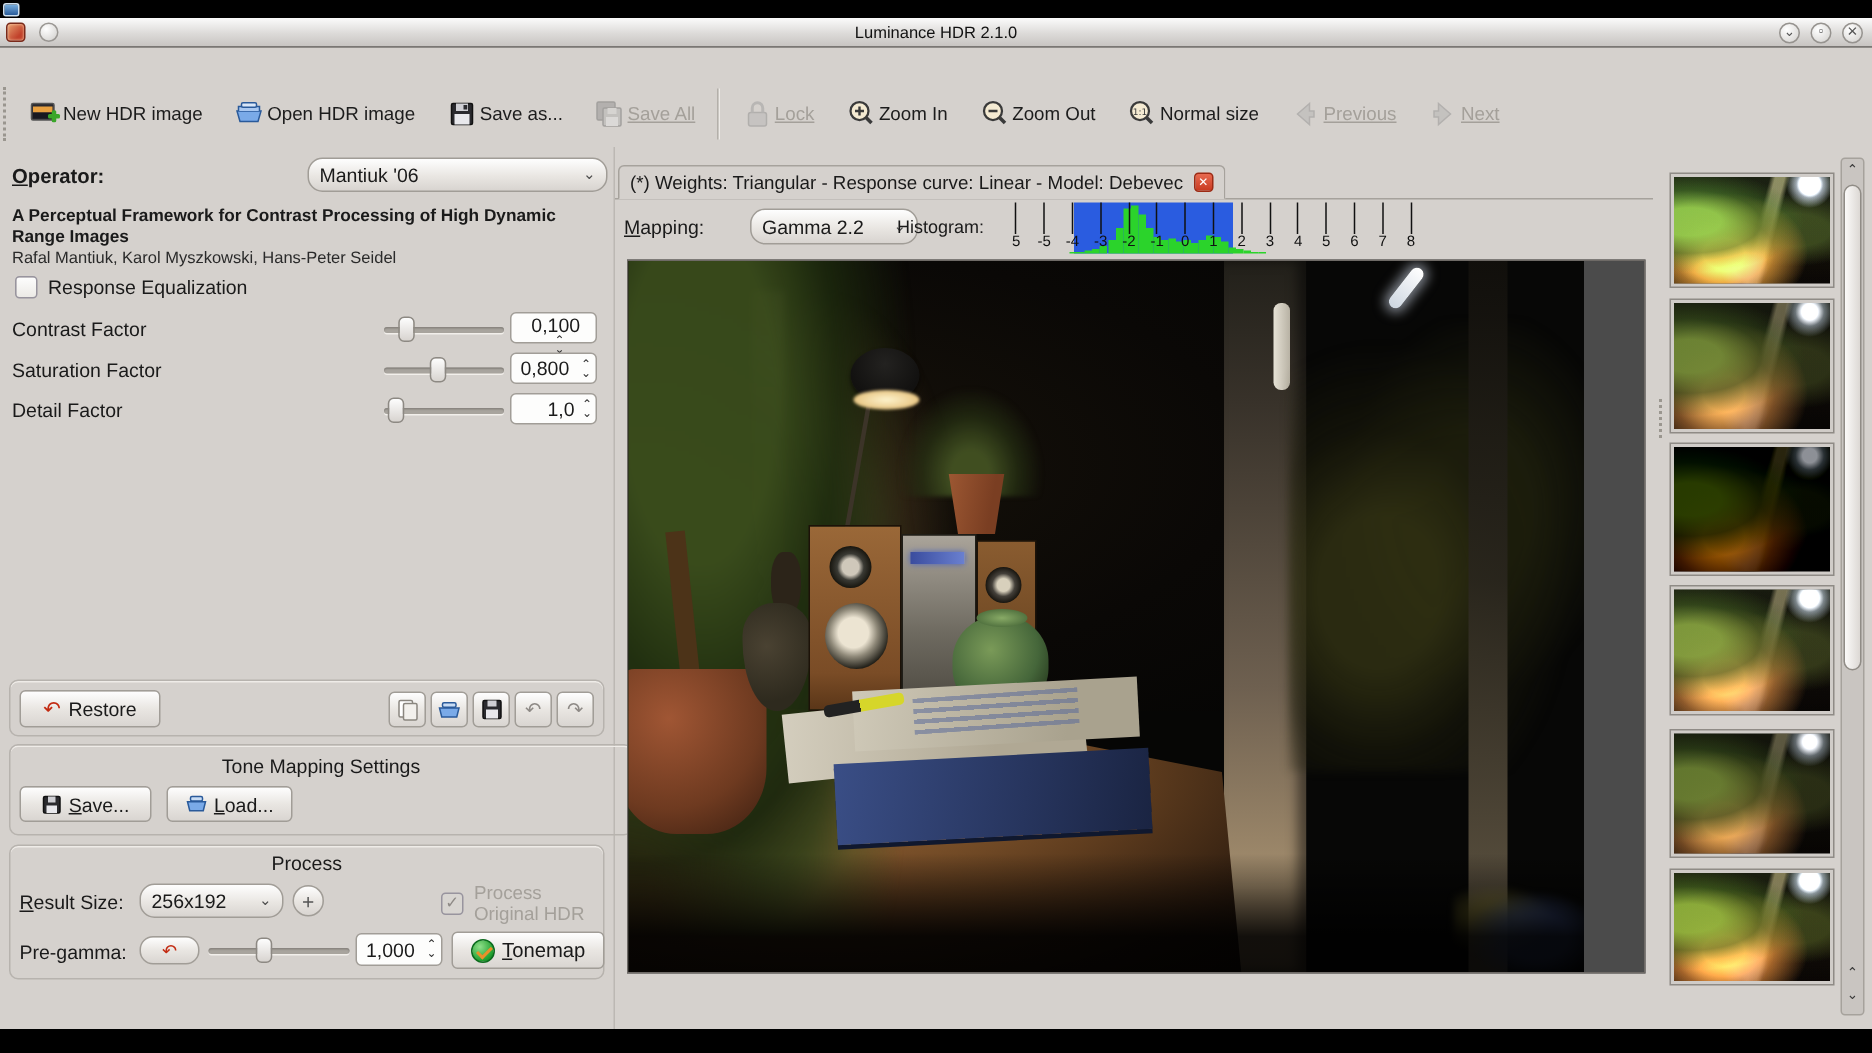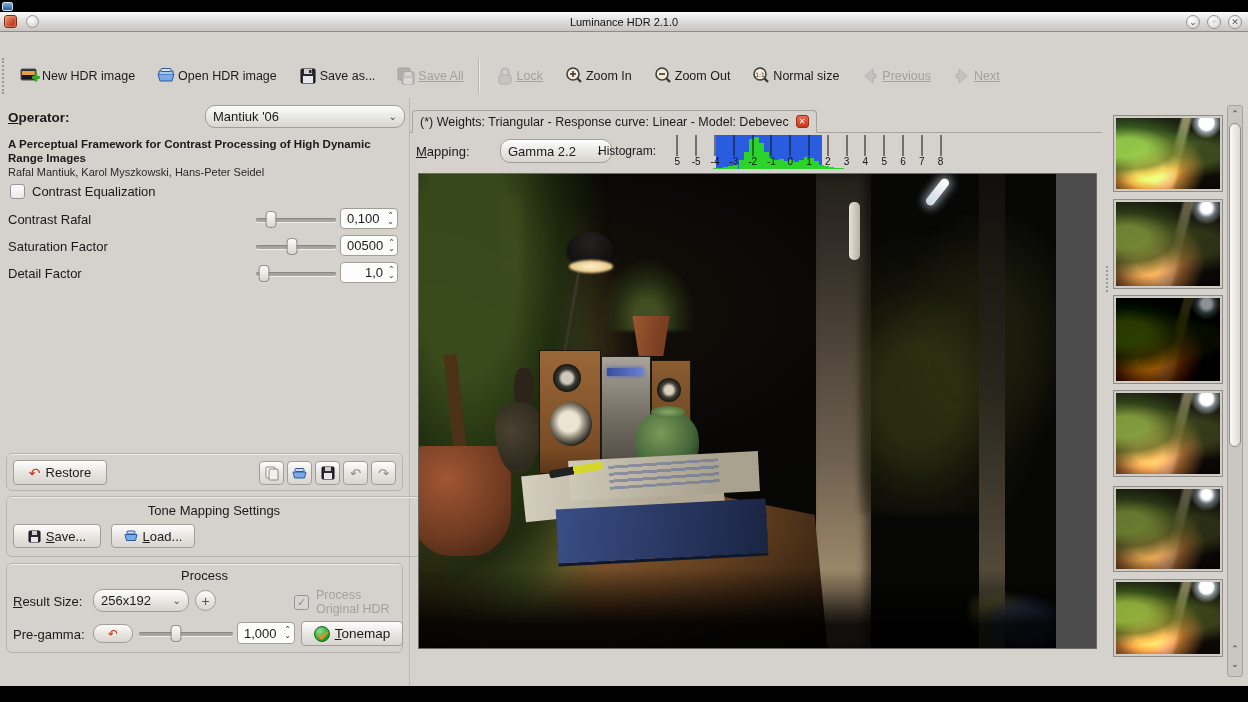--- a/index.html
+++ b/index.html
@@ -331,43 +331,43 @@
         <div class="combo op-combo">
           <span>Mantiuk '06</span>
           <span class="chev">⌄</span>
         </div>
 
         <div class="paper-title">A Perceptual Framework for Contrast Processing of High Dynamic Range Images</div>
         <div class="paper-authors">Rafal Mantiuk, Karol Myszkowski, Hans-Peter Seidel</div>
 
         <div class="checkbox ce-row">
           <div class="box"></div>
-          <span>Contrast Equalization</span>
-        </div>
-
-        <div class="factor-label" style="top:114px;">Contrast Rafal</div>
+          <span>Response Equalization</span>
+        </div>
+
+        <div class="factor-label" style="top:114px;">Contrast Factor</div>
         <div class="slider f-slider" style="top:110px;">
           <div class="groove"></div>
             <div class="handle" style="left: 19.2%;"></div>
         </div>
-        <div class="spin f-spin" style="top:110px;">
+        <div class="spin f-spin" style="top:110px;flex-direction:column;">
           <span>0,100</span>
           <span class="arrows">
               <span>⌃</span>
               <span>⌄</span>
             </span>
         </div>
 
         <div class="factor-label" style="top:141px;">Saturation Factor</div>
         <div class="slider f-slider" style="top:137px;">
           <div class="groove"></div>
             <div class="handle" style="left: 45.6%;"></div>
         </div>
         <div class="spin f-spin" style="top:137px;">
-          <span>00500</span>
+          <span>0,800</span>
           <span class="arrows">
               <span>⌃</span>
               <span>⌄</span>
             </span>
         </div>
 
         <div class="factor-label" style="top:168px;">Detail Factor</div>
         <div class="slider f-slider" style="top:164px;">
           <div class="groove"></div>
             <div class="handle" style="left: 10.4%;"></div>

